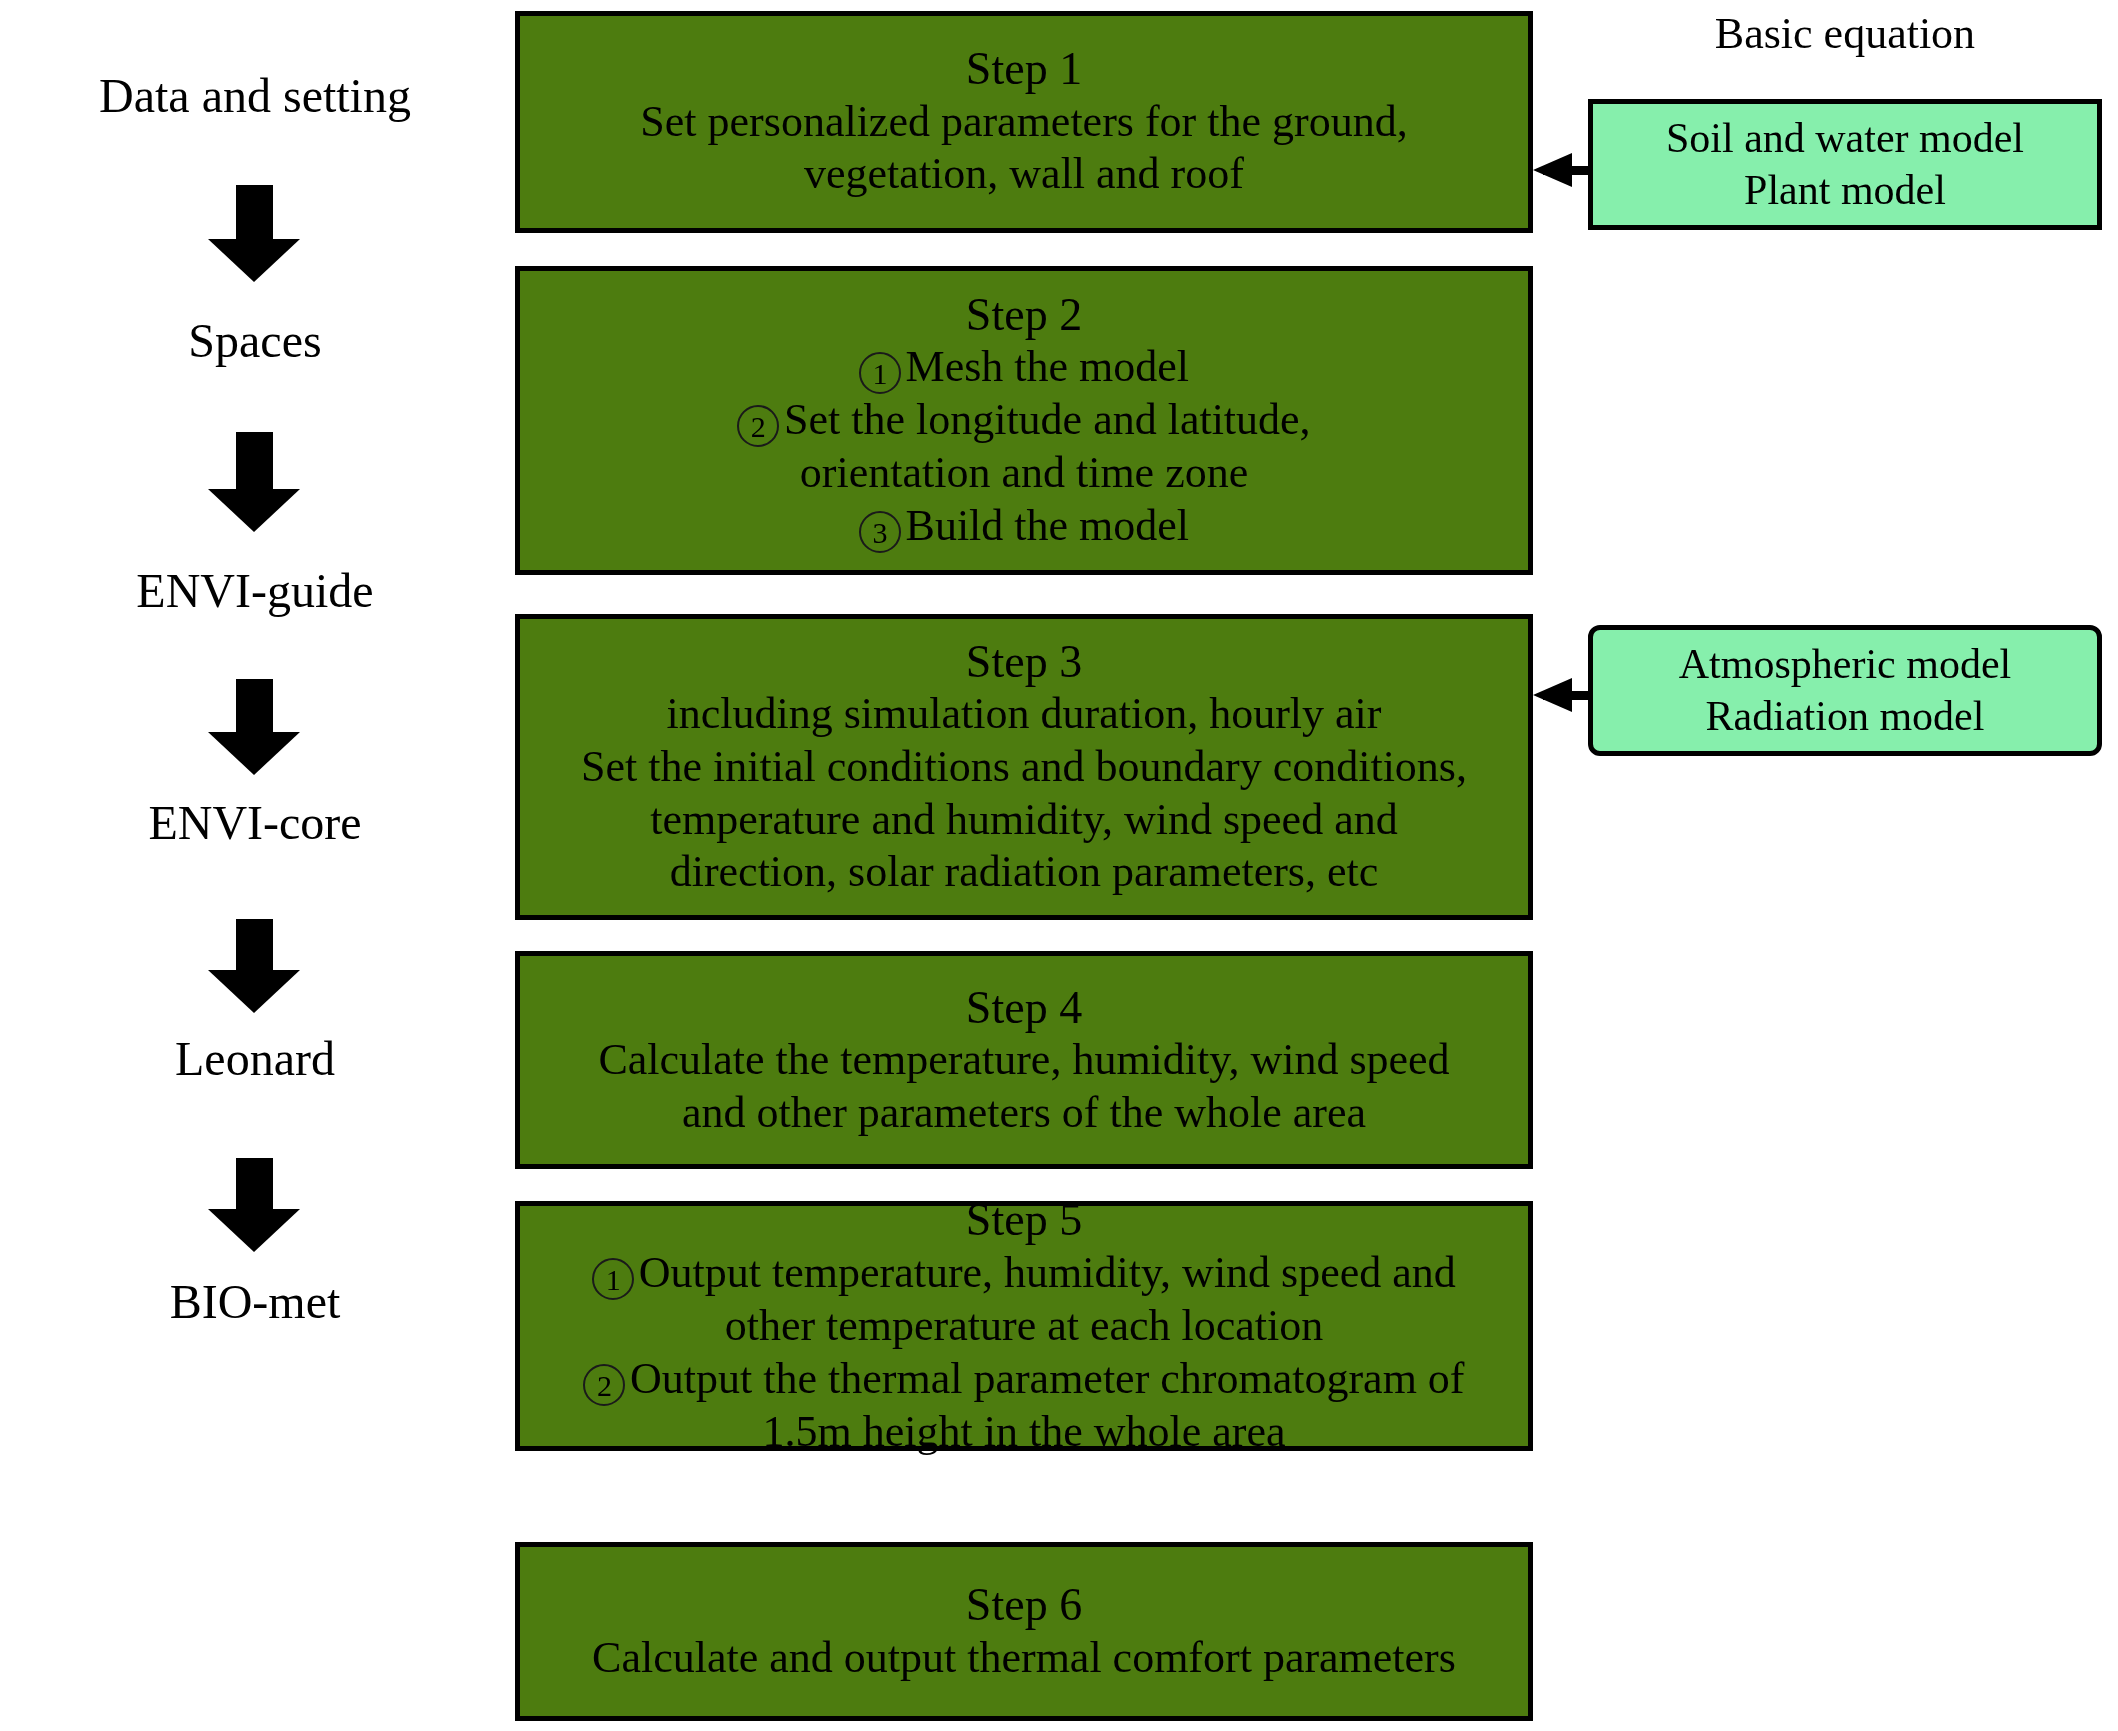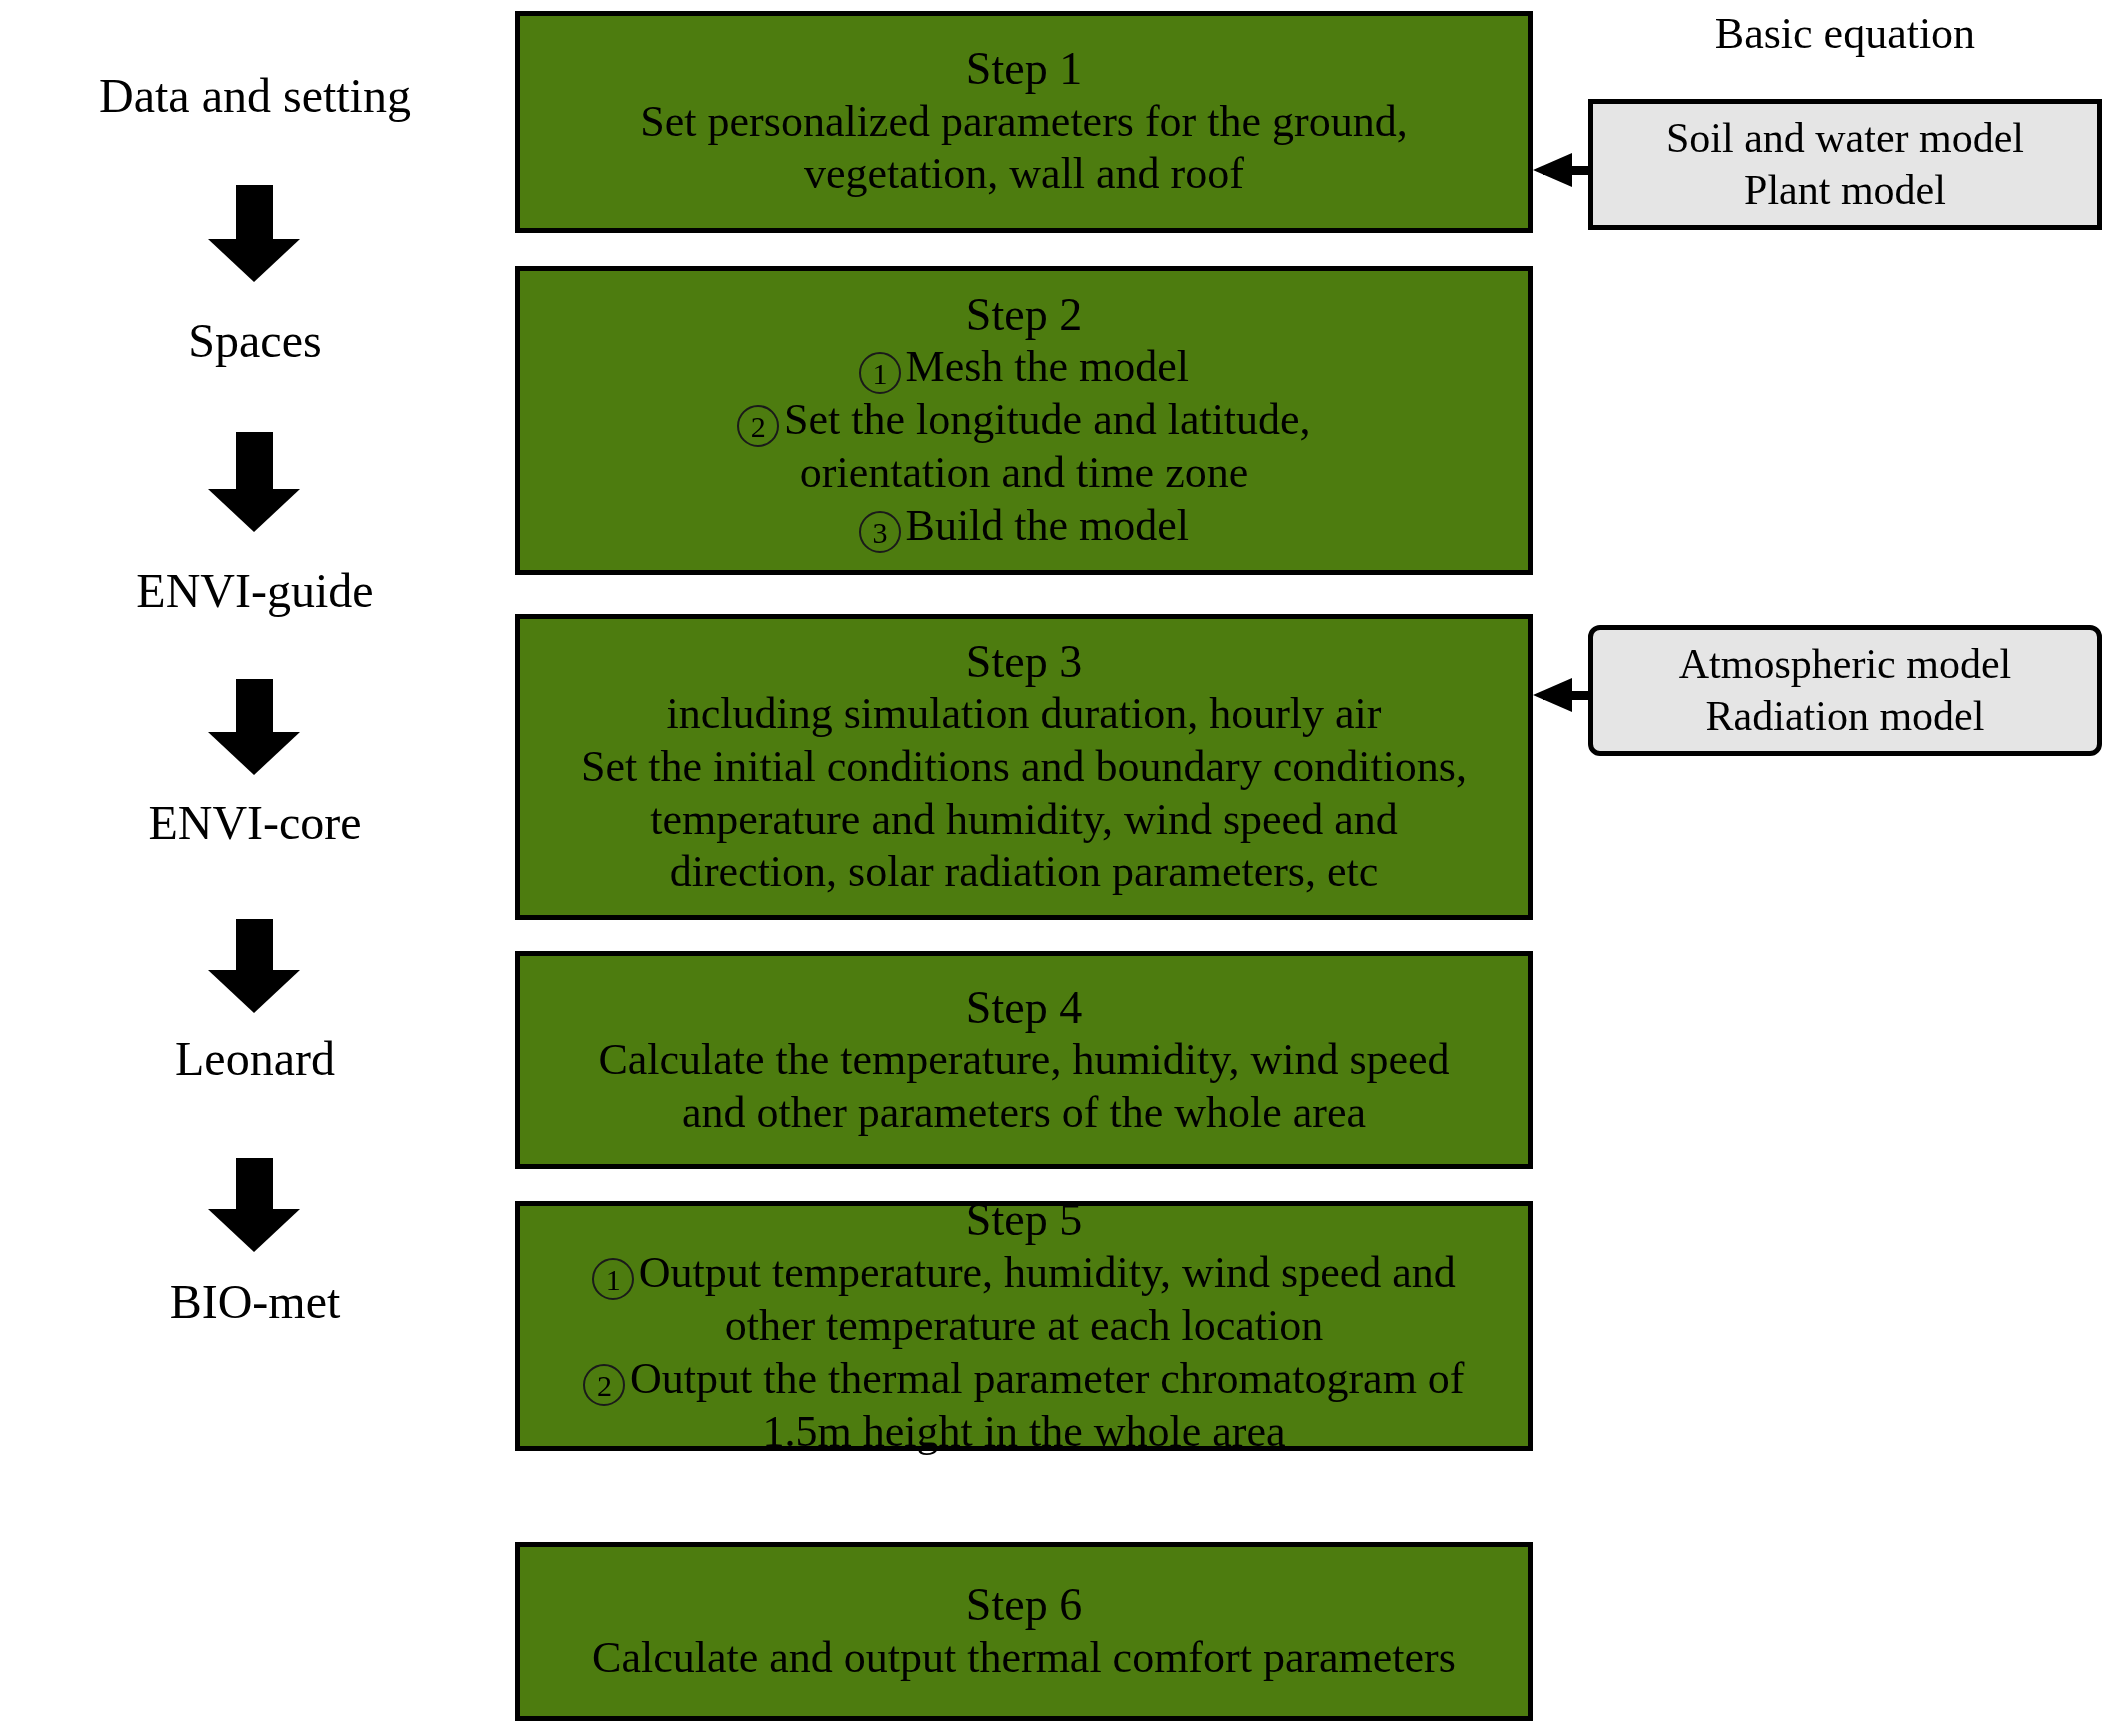--- a/index.html
+++ b/index.html
@@ -107,21 +107,21 @@
     font-size: 44px;
     line-height: 1.0;
     white-space: nowrap;
   }
   .side-box {
     position: absolute;
     left: 1588px;
     width: 514px;
     box-sizing: border-box;
     border: 5.4px solid #000;
-    background: #e5e5e5;
+    background: #86efac;
     display: flex;
     flex-direction: column;
     align-items: center;
     justify-content: center;
   }
   .side-line {
     font-size: 42px;
     line-height: 1.22;
     text-align: center;
     white-space: nowrap;

